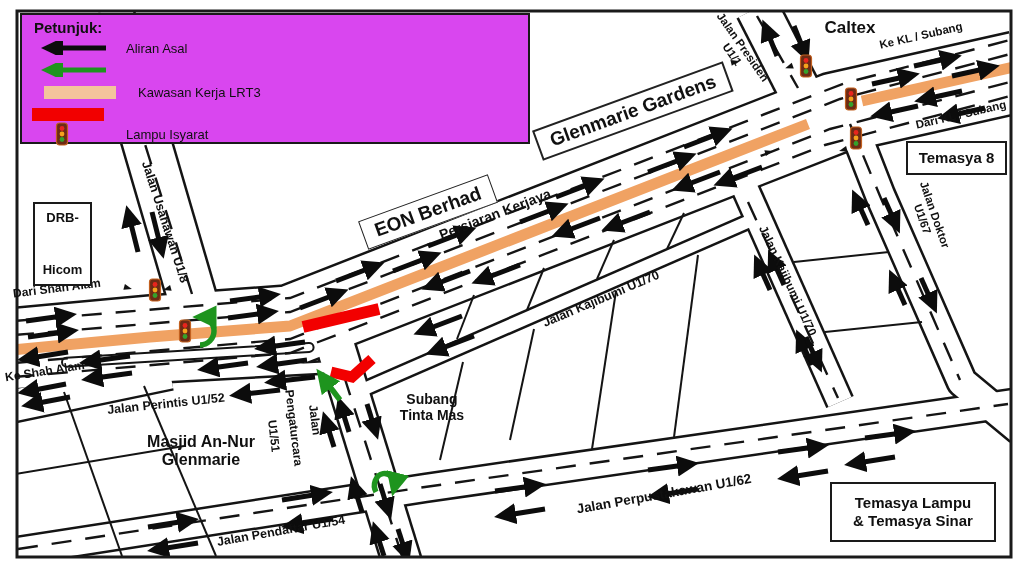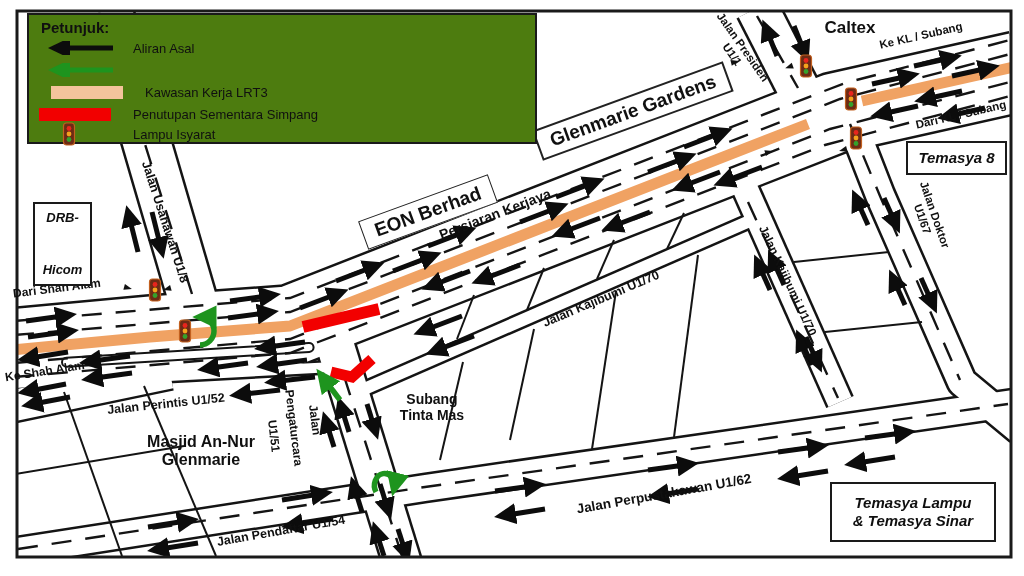--- a/index.html
+++ b/index.html
@@ -4,26 +4,26 @@
 <style>
   html,body{margin:0;padding:0;background:#ffffff;}
   #stage{position:relative;width:1024px;height:576px;background:#ffffff;overflow:hidden;
          font-family:"Liberation Sans", sans-serif;}
   #mapsvg{position:absolute;left:0;top:0;}
   .lbl{position:absolute;font-weight:700;color:#101010;white-space:nowrap;
        transform:translate(-50%,-50%);line-height:1.15;}
   .ctr{text-align:center;}
   .pbox{position:absolute;background:#fff;border:2px solid #1a1a1a;display:flex;
         flex-direction:column;align-items:center;justify-content:center;
-        font-weight:700;color:#101010;text-align:center;line-height:1.2;font-style:italic;}
+        font-weight:700;color:#101010;text-align:center;line-height:1.2;}
   .rbox{position:absolute;background:#fff;border:2px solid #222;padding:3px 12px;
         font-weight:700;color:#101010;white-space:nowrap;
         transform:translate(-50%,-50%) rotate(-20deg);}
   
-  #legend{position:absolute;left:27px;top:13px;width:506px;height:127px;background:#4d7c0f;
+  #legend{position:absolute;left:20px;top:13px;width:506px;height:127px;background:#d946ef;
           border:2px solid #1a1a1a;z-index:5;color:#101010;}
   #legend .title{position:absolute;left:12px;top:4px;font-weight:700;font-size:15px;}
   .lrow{position:absolute;left:10px;height:18px;display:flex;align-items:center;}
   .lrow .ic{width:80px;display:flex;align-items:center;justify-content:flex-start;}
   .lrow .tx{font-size:13px;margin-left:14px;white-space:nowrap;}
   .swatch{width:72px;height:13px;display:inline-block;}
 </style>
 </head>
 <body>
 
@@ -295,21 +295,20 @@
     <span class="ic">
           <span class="swatch" style="background:#f4c49c;"></span>
         </span>
     <span class="tx">Kawasan Kerja LRT3</span>
   </div>
 
   <div class="lrow" style="top:90px;">
     <span class="ic">
           <span class="swatch" style="background:#f20000;"></span>
         </span>
-    <span class="tx">Penutupan Sementara Simpang</span>
   </div>
 
   <div class="lrow" style="top:110px;">
     <span class="ic" style="justify-content:center;width:60px;">
       <svg width="22" height="28" viewBox="0 0 22 28">
             <use href="#tl" transform="translate(11,14)"></use>
           </svg>
     </span>
     <span class="tx" style="margin-left:34px;">Lampu Isyarat</span>
   </div>

